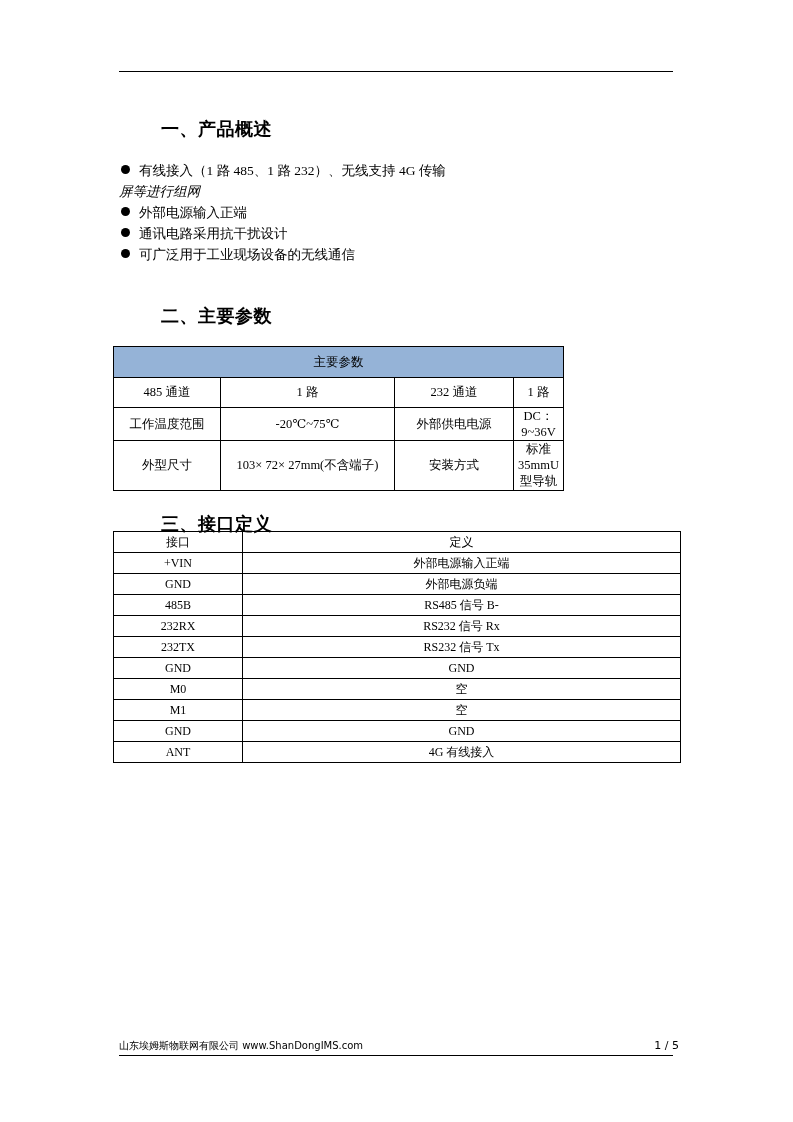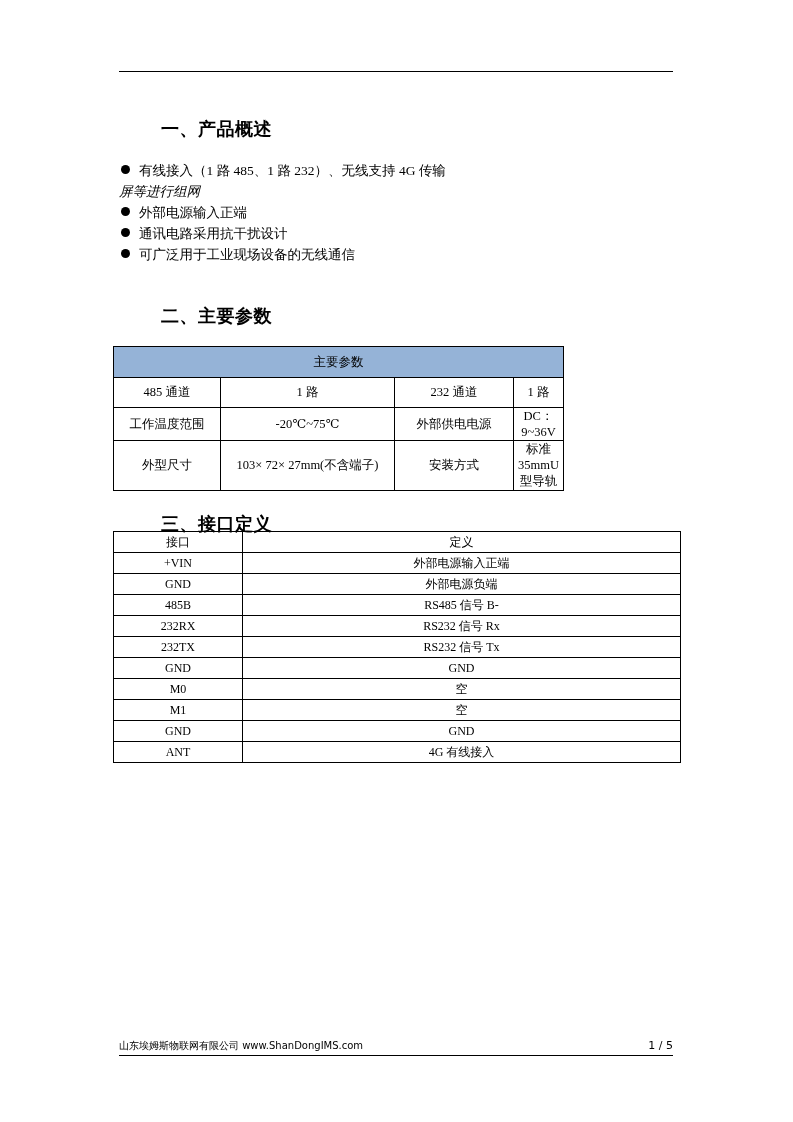--- a/index.html
+++ b/index.html
@@ -14,21 +14,21 @@
                   margin-right: 9px; vertical-align: 1px; margin-left: 2px; }
     .wrap-line { white-space: nowrap; font-style: italic; }
     table { border-collapse: collapse; position: absolute; font-size: 12.5px; }
     td { border: 1px solid #000; text-align: center; padding: 0; }
     .params { left: 113px; top: 346px; width: 451px; }
     .params .hdr td { background: #95b3d7; height: 30px; }
     .params tr.row td { height: 29px; margin-top: 24px; }
     .ports { left: 113px; top: 531px; width: 568px; font-family: Liberation Serif, serif; }
     .ports td { height: 20px; font-size: 12px; }
     .footer-text { position: absolute; left: 119px; top: 1039px; font-family: "DejaVu Sans", "Liberation Sans", sans-serif; font-size: 10px; }
-    .footer-page { position: absolute; right: 120px; top: 1039px; font-family: "DejaVu Sans", "Liberation Sans", sans-serif; font-size: 11px; }
+    .footer-page { position: absolute; right: 114px; top: 1039px; font-family: "DejaVu Sans", "Liberation Sans", sans-serif; font-size: 11px; }
     .bottom-rule { position: absolute; left: 119px; top: 1055px; width: 554px; border-top: 1px solid #000; }
   </style>
 </head>
 <body>
 
 <div class="top-rule"></div>
 
 <div class="h1" style="top:117px;">一、产品概述</div>
 
 <div class="bullets">

